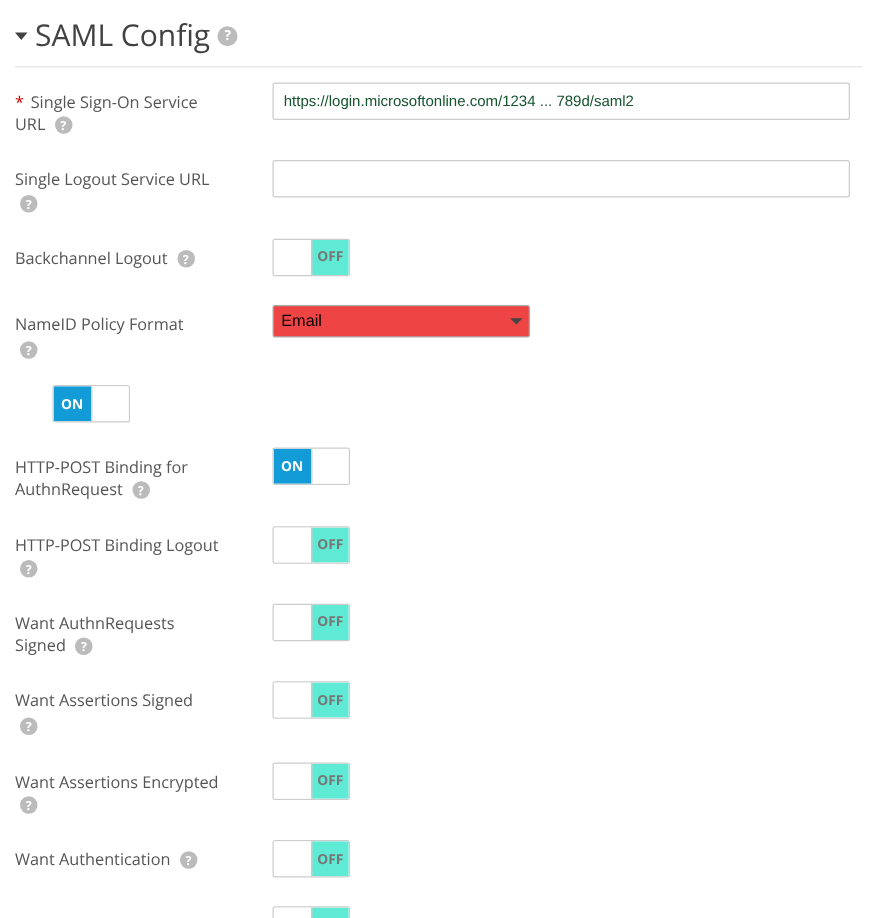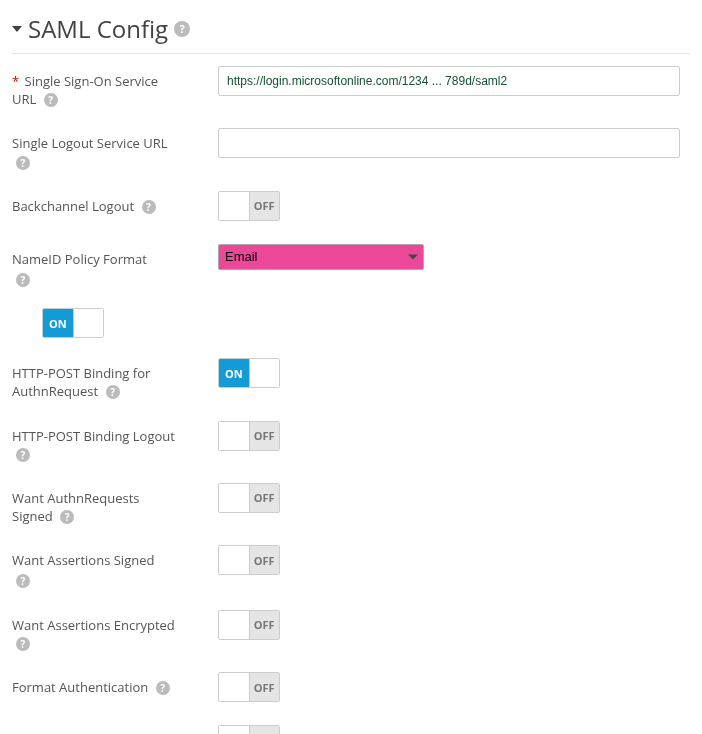--- a/index.html
+++ b/index.html
@@ -95,21 +95,21 @@
     .select-wrap {
       position: relative;
       display: inline-block;
       width: 206px;
     }
     .select-input {
       width: 100%;
       height: 26px;
       border: 1px solid #aaa;
       border-radius: 2px;
-      background: #ec4899;
+      background: #ef4444;
       padding: 2px 22px 2px 6px;
       font-size: 13px;
       box-sizing: border-box;
       appearance: none;
       -webkit-appearance: none;
     }
     .select-caret {
       position: absolute;
       right: 6px;
       top: 50%;
@@ -142,21 +142,21 @@
       color: #fff;
     }
     .toggle.on .seg-off {
       background: #fff;
       border-left: 1px solid #ccc;
     }
     .toggle.off .seg-on {
       background: #fff;
     }
     .toggle.off .seg-off {
-      background: #e5e5e5;
+      background: #5eead4;
       color: #777;
       border-left: 1px solid #ccc;
     }
   </style>
 </head>
 <body>
 
 <div class="section-header">
   <span class="chevron"></span>
   <span class="section-title">SAML Config</span>
@@ -281,21 +281,21 @@
   <div class="ctrl-col">
     <div class="toggle off">
       <div class="seg seg-on"></div>
       <div class="seg seg-off">OFF</div>
     </div>
   </div>
 </div>
 
 <div class="form-row">
   <div class="label-col">
-    <span>Format Authentication</span>
+    <span>Want Authentication</span>
     <span class="help-icon">?</span>
   </div>
   <div class="ctrl-col">
     <div class="toggle off">
       <div class="seg seg-on"></div>
       <div class="seg seg-off">OFF</div>
     </div>
   </div>
 </div>
 

